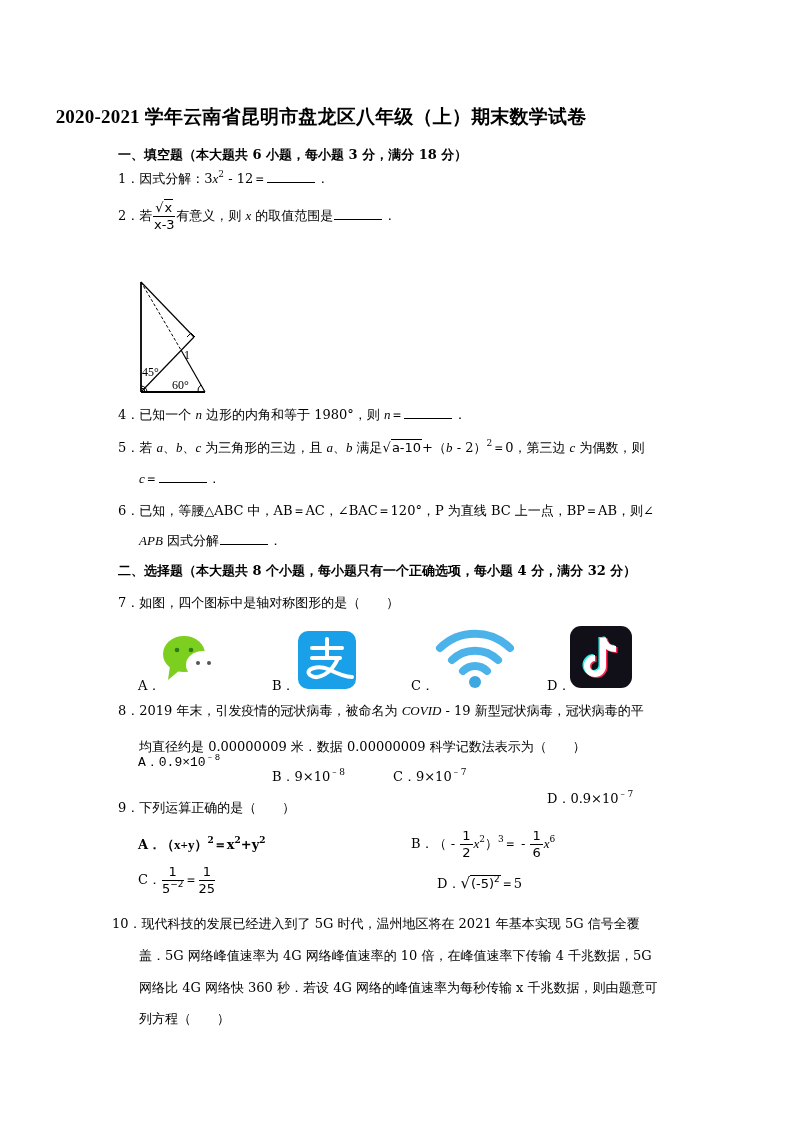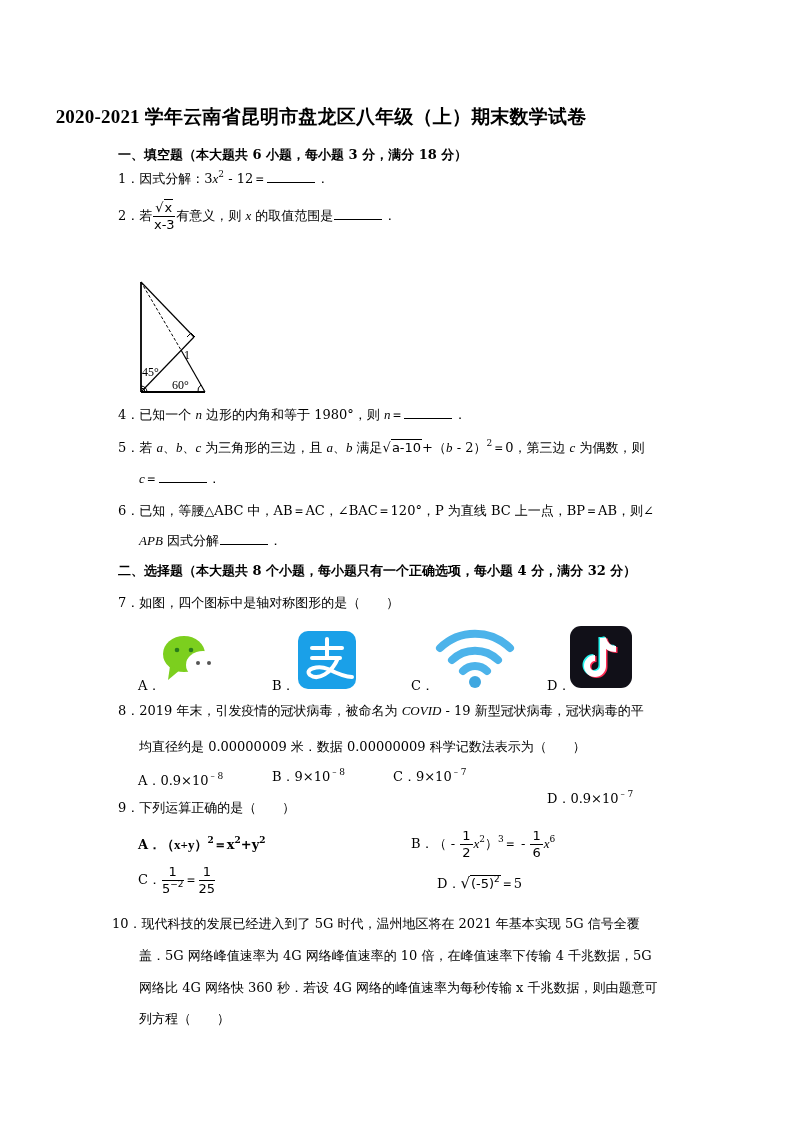--- a/index.html
+++ b/index.html
@@ -134,21 +134,21 @@
       <path d="M 33 12 C 35 20, 40 23, 46 23" fill="none" stroke="#fe2c55" stroke-width="6"></path>
     </g>
     <path d="M 33 12 L 33 40 A 8 8 0 1 1 25 32" fill="none" stroke="#ffffff" stroke-width="6"></path>
     <path d="M 33 12 C 35 20, 40 23, 46 23" fill="none" stroke="#ffffff" stroke-width="6"></path>
   </svg>
 
   <div class="abs q" style="top:671px;margin-top:31px;">
     <span>8．</span><span>2019 年末，引发疫情的冠状病毒，被命名为 </span><i class="v">COVID</i><span> - 19 新型冠状病毒，冠状病毒的平</span>
   </div>
   <div class="abs q ind" style="top:738px;">均直径约是 0.00000009 米．数据 0.00000009 科学记数法表示为（　　）</div>
-  <div class="abs q" style="left:138px; top:772px;">
+  <div class="abs q" style="left:138px; top:753px;font-family:Liberation Mono, monospace;">
     <span>A．</span><span>0.9×10</span><sup>﹣8</sup>
   </div>
   <div class="abs q" style="left:272px; top:768px;">
     <span>B．</span><span>9×10</span><sup>﹣8</sup>
   </div>
   <div class="abs q" style="left:393px; top:768px;">
     <span>C．</span><span>9×10</span><sup>﹣7</sup>
   </div>
   <div class="abs q" style="left:547px; top:768px;margin-top:22px;">
     <span>D．</span><span>0.9×10</span><sup>﹣7</sup>

